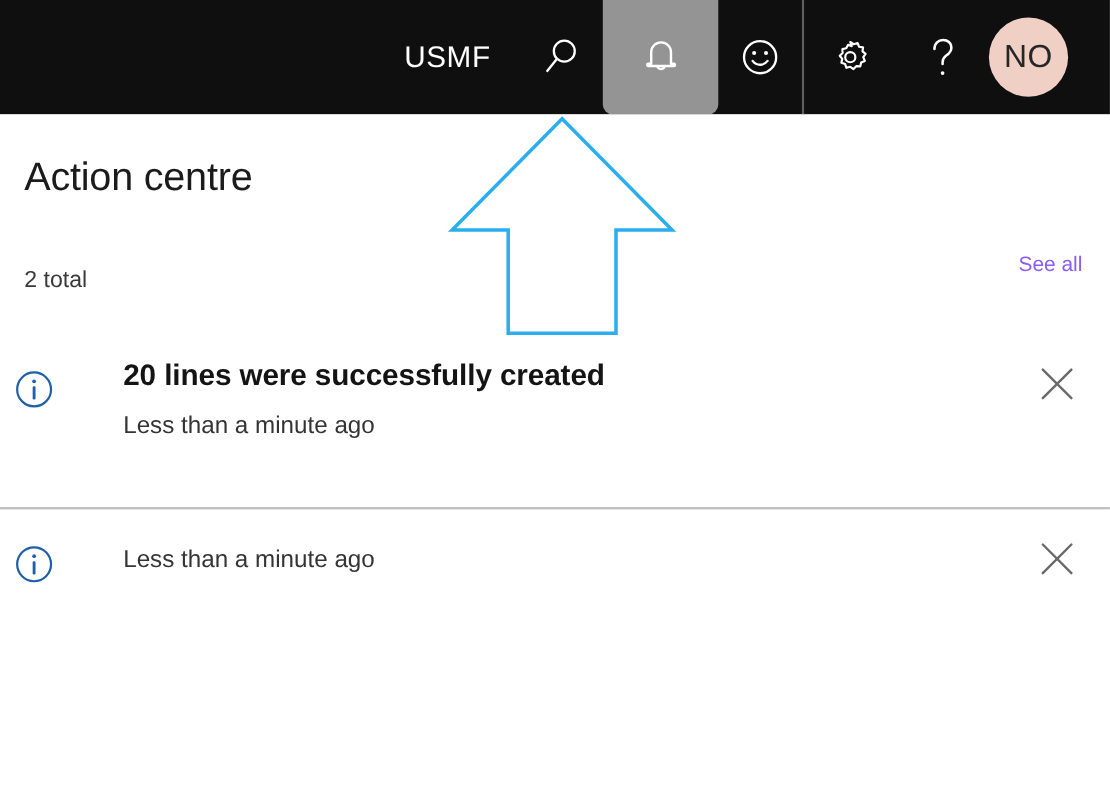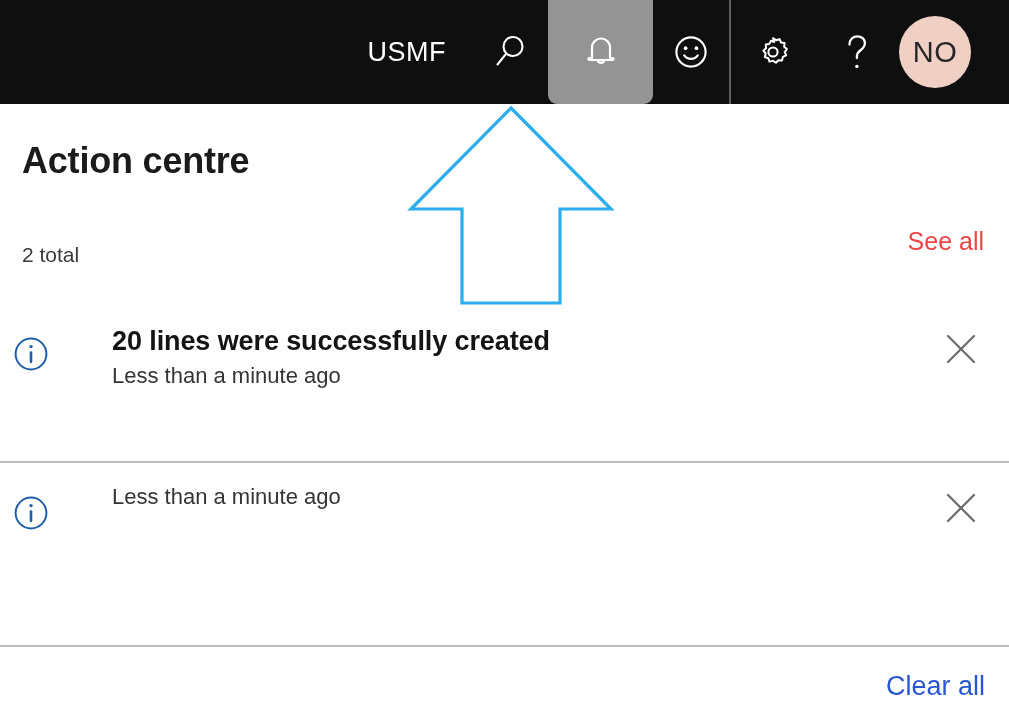--- a/index.html
+++ b/index.html
@@ -122,42 +122,42 @@
     width: 1009px;
     height: 617px;
     background: #ffffff;
   }
 
   .panel-title {
     position: absolute;
     left: 22px;
     top: 35px;
     font-size: 36px;
-    font-weight: 700;
+    font-weight: 400;
     color: #1b1b1b;
     letter-spacing: -0.2px;
     line-height: 44px;
   }
 
   .panel-count {
     position: absolute;
     left: 22px;
     top: 138px;
     font-size: 21px;
     font-weight: 400;
     color: #3a3a3a;
     line-height: 26px;
   }
 
   .see-all {
     position: absolute;
     right: 25px;
     top: 122px;
-    font-size: 25px;
-    color: #ef4444;
+    font-size: 19px;
+    color: #8b5cf6;
     text-decoration: none;
     cursor: pointer;
     line-height: 30px;
   }
 
   
   .notif-list {
     position: absolute;
     left: 0;
     top: 200px;
@@ -189,21 +189,21 @@
 
   .notif-title {
     font-size: 27px;
     font-weight: 600;
     color: #141414;
     line-height: 38px;
     letter-spacing: -0.1px;
   }
 
   .notif-time {
-    margin-top: 2px;
+    margin-top: 13px;
     font-size: 22px;
     font-weight: 400;
     color: #343434;
     line-height: 28px;
   }
 
   .notif-close {
     width: 96px;
     flex: 0 0 auto;
     display: flex;
@@ -371,24 +371,20 @@
             <svg width="34" height="34" viewBox="0 0 34 34" fill="none">
               <line x1="4" y1="4" x2="30" y2="30" stroke="#6a6a6a" stroke-width="2.2" stroke-linecap="round"></line>
               <line x1="30" y1="4" x2="4" y2="30" stroke="#6a6a6a" stroke-width="2.2" stroke-linecap="round"></line>
             </svg>
           </span>
         </button>
       </div>
 
     </div>
 
-    <div class="panel-footer">
-      <div class="footer-divider"></div>
-      <a class="clear-all" href="#">Clear all</a>
-    </div>
 
   </div>
 
   <div class="annotation-arrow">
     <svg width="212" height="210" viewBox="0 0 212 210" fill="none">
       <path d="M106 4 L206 105 L155 105 L155 199 L57 199 L57 105 L6 105 Z" stroke="#2badee" stroke-width="3.2" fill="none" stroke-linejoin="miter" stroke-linecap="butt"></path>
     </svg>
   </div>
 
 </div>

